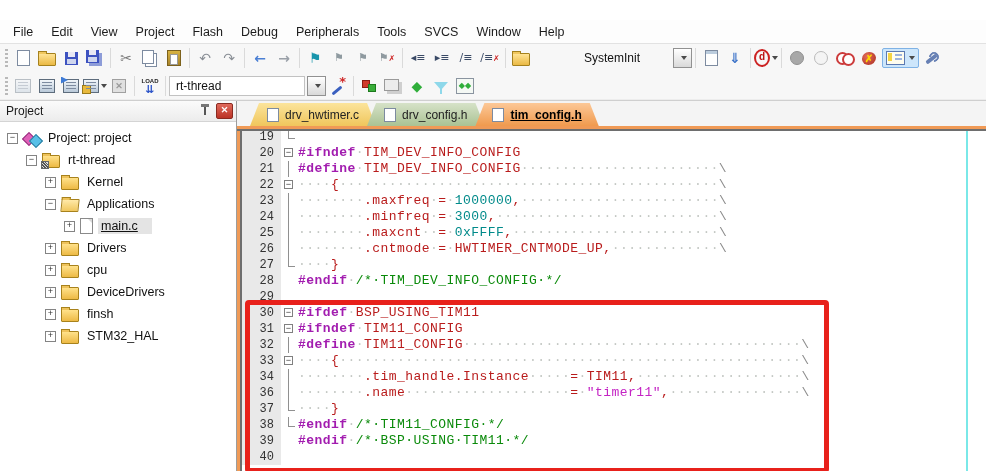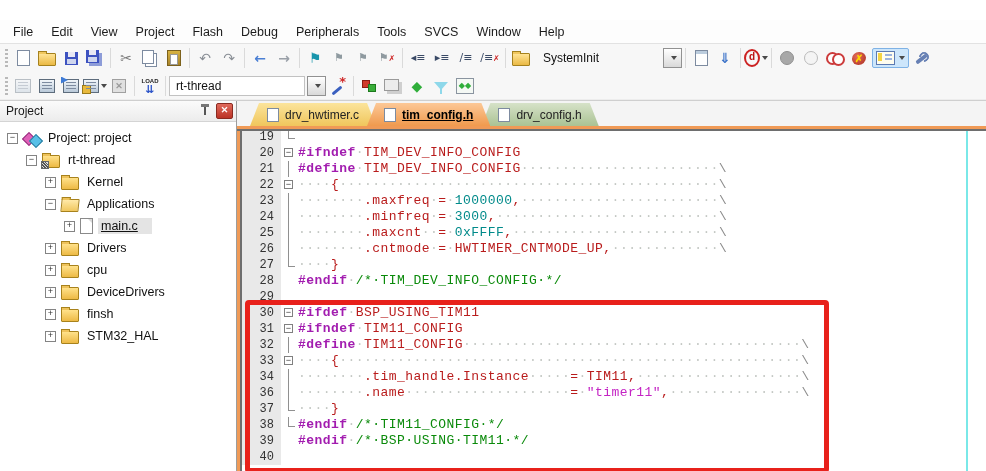--- a/index.html
+++ b/index.html
@@ -24,21 +24,21 @@
   .vsep{width:1px;height:20px;background:#dadada;margin:0 3px;flex:none;}
   .tbtn{width:24px;height:22px;display:inline-flex;align-items:center;justify-content:center;
         border-radius:2px;flex:none;position:relative;}
   .g{font-family:"DejaVu Sans",sans-serif;font-size:14px;line-height:14px;display:inline-block;}
   .sm{font-size:11px;line-height:12px;}
   .bold{font-weight:bold;}
   .caret{width:0;height:0;border-left:3px solid transparent;border-right:3px solid transparent;
          border-top:4px solid #4a4a4a;display:inline-block;margin-left:2px;}
   .dropbox{width:17px;height:18px;border:1px solid #919191;background:linear-gradient(#fff,#d9d9d9);
            display:inline-flex;align-items:center;justify-content:center;margin-left:2px;flex:none;}
-  .combotext{font-size:12px;color:#111;width:118px;margin-left:10px;flex:none;}
+  .combotext{font-size:12px;color:#111;width:118px;margin-left:20px;flex:none;text-align:center;}
   .combofield{width:128px;height:18px;background:#fff;border:1px solid #c2c2c2;font-size:12px;
               color:#111;display:inline-flex;align-items:center;padding-left:6px;flex:none;}
   
   .ip{width:11px;height:14px;background:#fefefe;border:1px solid #7d8ba0;display:inline-block;}
   .icopy{width:10px;height:12px;background:#fff;border:1px solid #7d8ba0;
          box-shadow:3px 3px 0 -1px #fff,3px 3px 0 0 #7d8ba0;display:inline-block;margin:-2px 2px 0 -2px;}
   .ipaste{width:12px;height:14px;background:linear-gradient(#d8b342,#a8832a);border:1px solid #7c611c;
           position:relative;display:inline-block;}
   .ipaste::after{content:"";position:absolute;left:2px;top:3px;width:6px;height:9px;background:#fff;border:1px solid #999;}
   .ifo{width:16px;height:11px;background:linear-gradient(#ffe394,#eab944);border:1px solid #a5811d;
@@ -408,27 +408,27 @@
         </div>
       </div>
   </div>
 
   <div class="editor">
     <div class="tabstrip" id="tabs">
         <div class="tab t-yellow">
           <span class="tpg"></span>
           <span class="tablabel">drv_hwtimer.c</span>
         </div>
+        <div class="tab t-green">
+          <span class="tpg"></span>
+          <span class="tablabel">drv_config.h</span>
+        </div>
         <div class="tab t-orange active">
           <span class="tpg"></span>
           <span class="tablabel">tim_config.h</span>
-        </div>
-        <div class="tab t-green">
-          <span class="tpg"></span>
-          <span class="tablabel">drv_config.h</span>
         </div>
       </div>
     <div class="topstrip"></div>
     <div class="topdark"></div>
     <div class="ebody">
       <div class="oleft"></div>
       <div class="dleft"></div>
       <div class="rows" id="rows">
           <div class="crow">
             <span class="ln">19</span>

